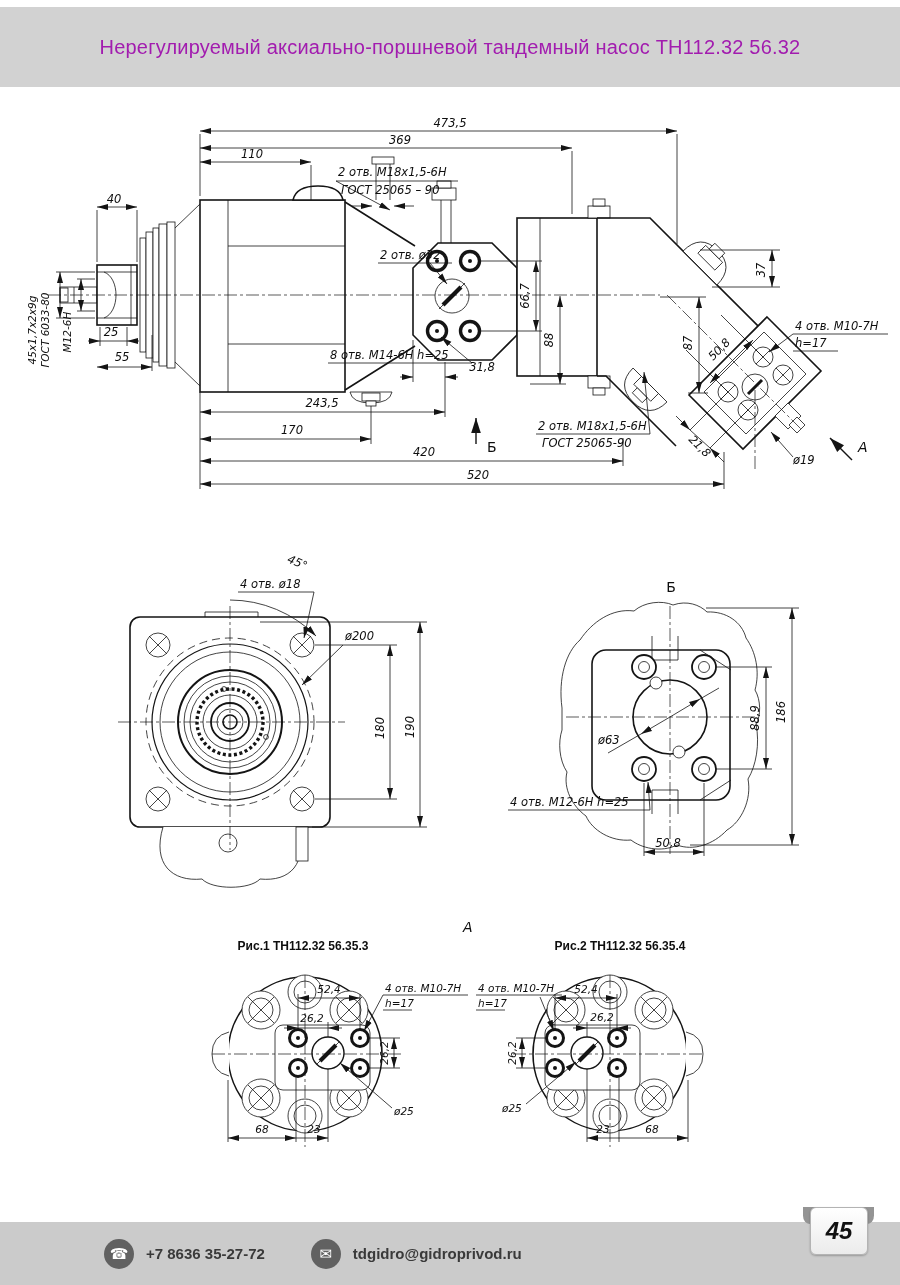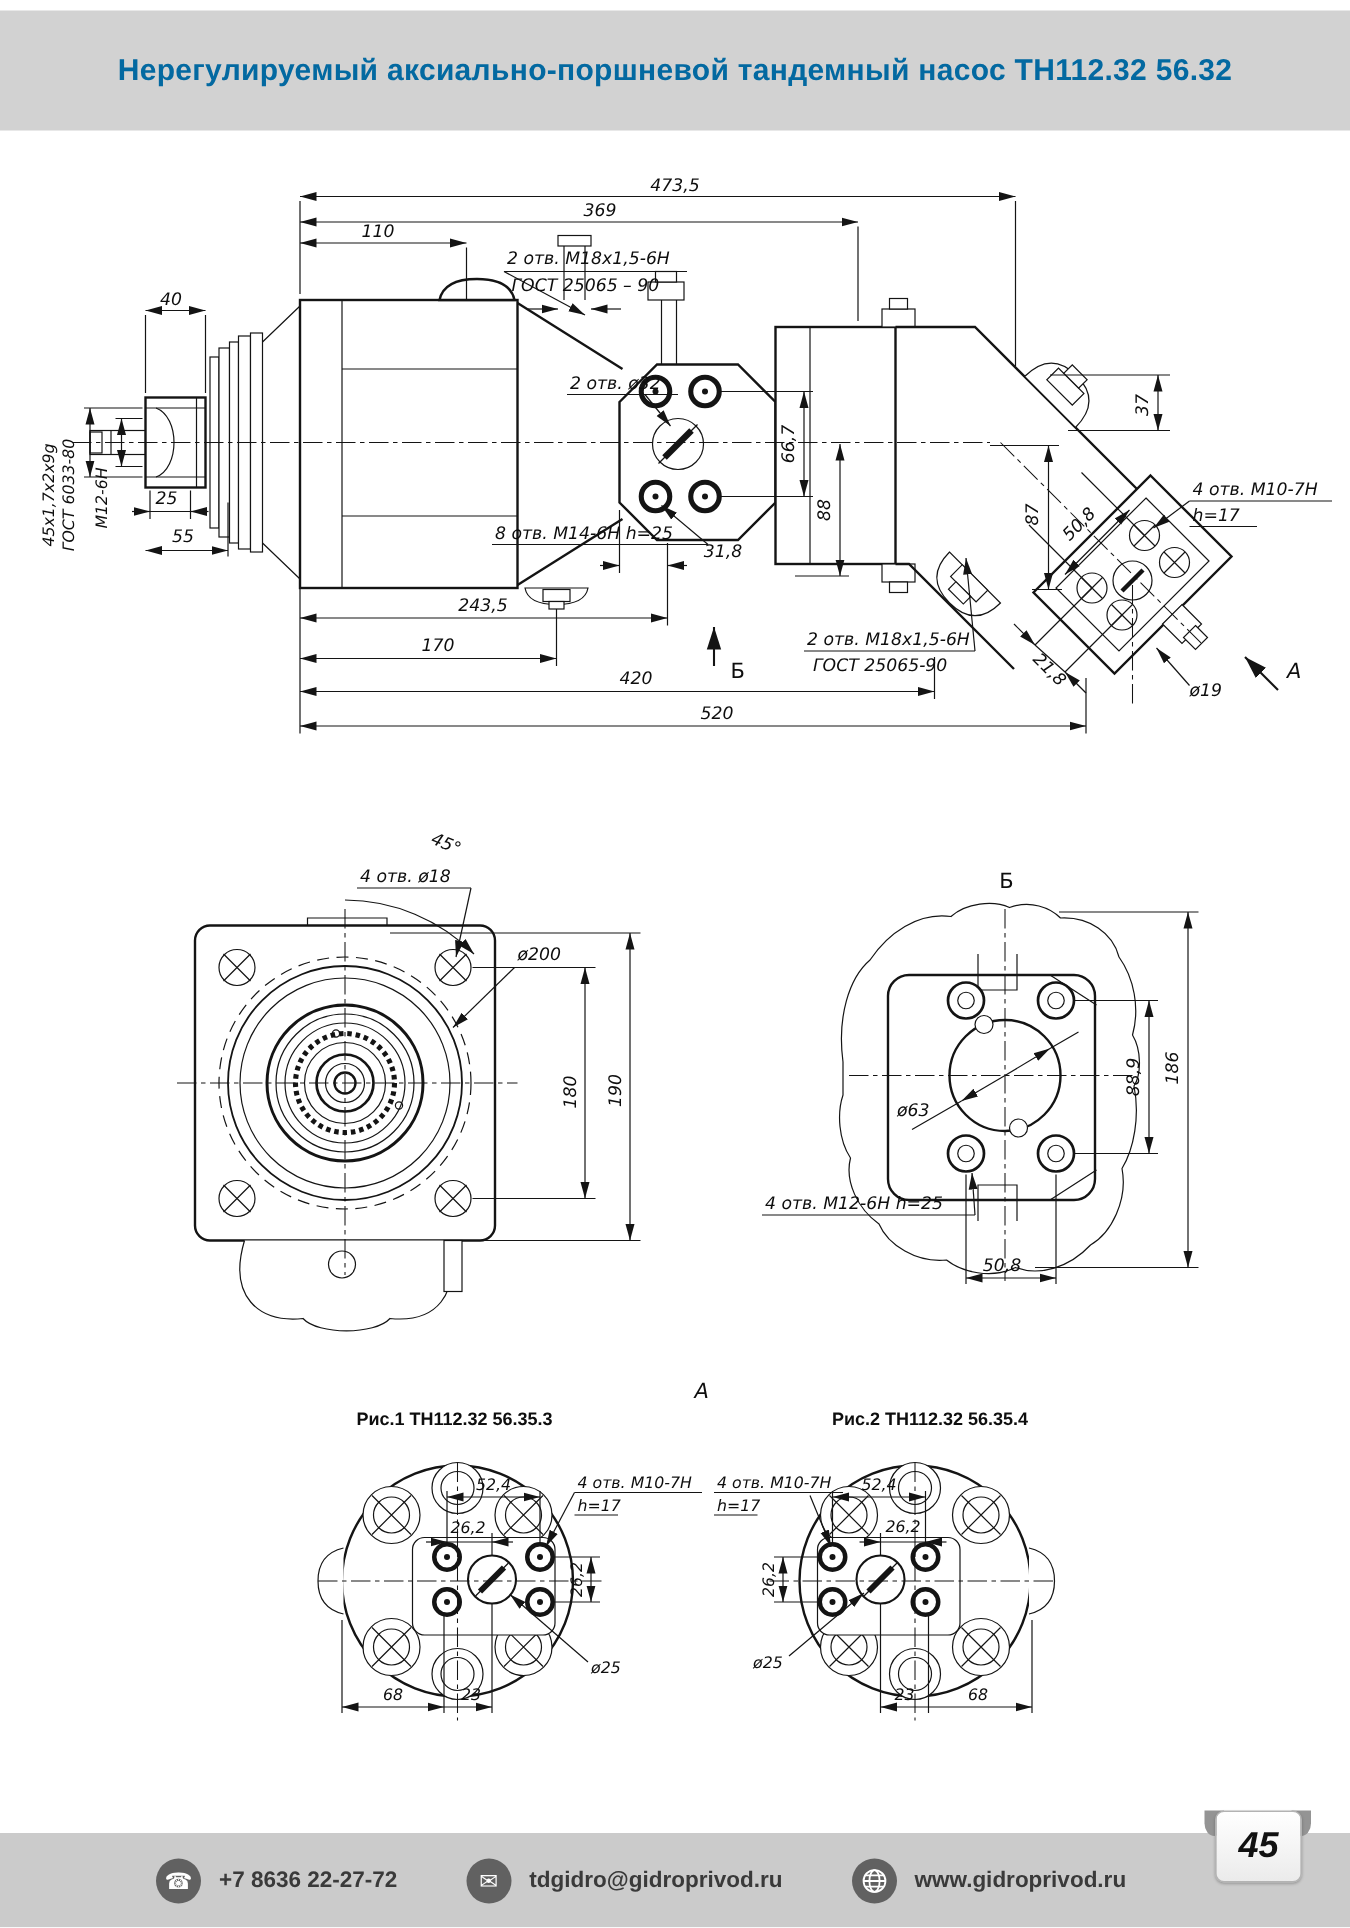--- a/index.html
+++ b/index.html
@@ -1,20 +1,20 @@
 <!DOCTYPE html>
 <html><head>
 <meta charset="utf-8">
 <style>
   html,body{margin:0;padding:0;background:#fff;}
   .page{position:relative;width:900px;height:1285px;background:#fff;overflow:hidden;
         font-family:"Liberation Sans",sans-serif;}
   .header-band{position:absolute;left:0;top:7px;width:900px;height:80px;background:#d2d2d2;
         display:flex;align-items:center;justify-content:center;}
-  .header-band h1{margin:2px;font-size:20px;font-weight:bold;color:#0369a1;letter-spacing:.2px;}
+  .header-band h1{margin:2px;font-size:20px;font-weight:normal;color:#a21caf;letter-spacing:.2px;}
   .drawing-svg{position:absolute;left:0;top:0;}
   
   .lb{stroke:#141414;stroke-width:1.6;fill:#fff}
   .lbn{stroke:#141414;stroke-width:1.6;fill:none}
   .ln{stroke:#141414;stroke-width:.8;fill:none}
   .lnf{stroke:#141414;stroke-width:.8;fill:#fff}
   .dm{stroke:#141414;stroke-width:.8;fill:none}
   .cl{stroke:#141414;stroke-width:.7;fill:none;stroke-dasharray:13 3 3 3}
   .dsh{stroke-dasharray:8 5}
   .teeth{stroke-dasharray:3 2.6}
@@ -463,32 +463,20 @@
   </svg>
 
   <div class="curl l"></div>
   <div class="curl r"></div>
   <div class="page-tab">
     <span>45</span>
   </div>
   <div class="footer-band">
     <div class="contact">
       <div class="ficon">☎</div>
-      <span>+7 8636 22-27-72</span>
+      <span>+7 8636 35-27-72</span>
     </div>
     <div class="contact">
       <div class="ficon">✉</div>
       <span>tdgidro@gidroprivod.ru</span>
     </div>
-    <div class="contact">
-      <div class="ficon">
-        <svg width="18" height="18" viewBox="0 0 18 18" fill="none" stroke="#ffffff" stroke-width="1.2">
-          <circle cx="9" cy="9" r="7.3"></circle>
-          <ellipse cx="9" cy="9" rx="3.4" ry="7.3"></ellipse>
-          <line x1="1.7" y1="9" x2="16.3" y2="9"></line>
-          <line x1="2.9" y1="5.2" x2="15.1" y2="5.2"></line>
-          <line x1="2.9" y1="12.8" x2="15.1" y2="12.8"></line>
-        </svg>
-      </div>
-      <span>www.gidroprivod.ru</span>
-    </div>
   </div>
 </div>
 
 </body></html>

